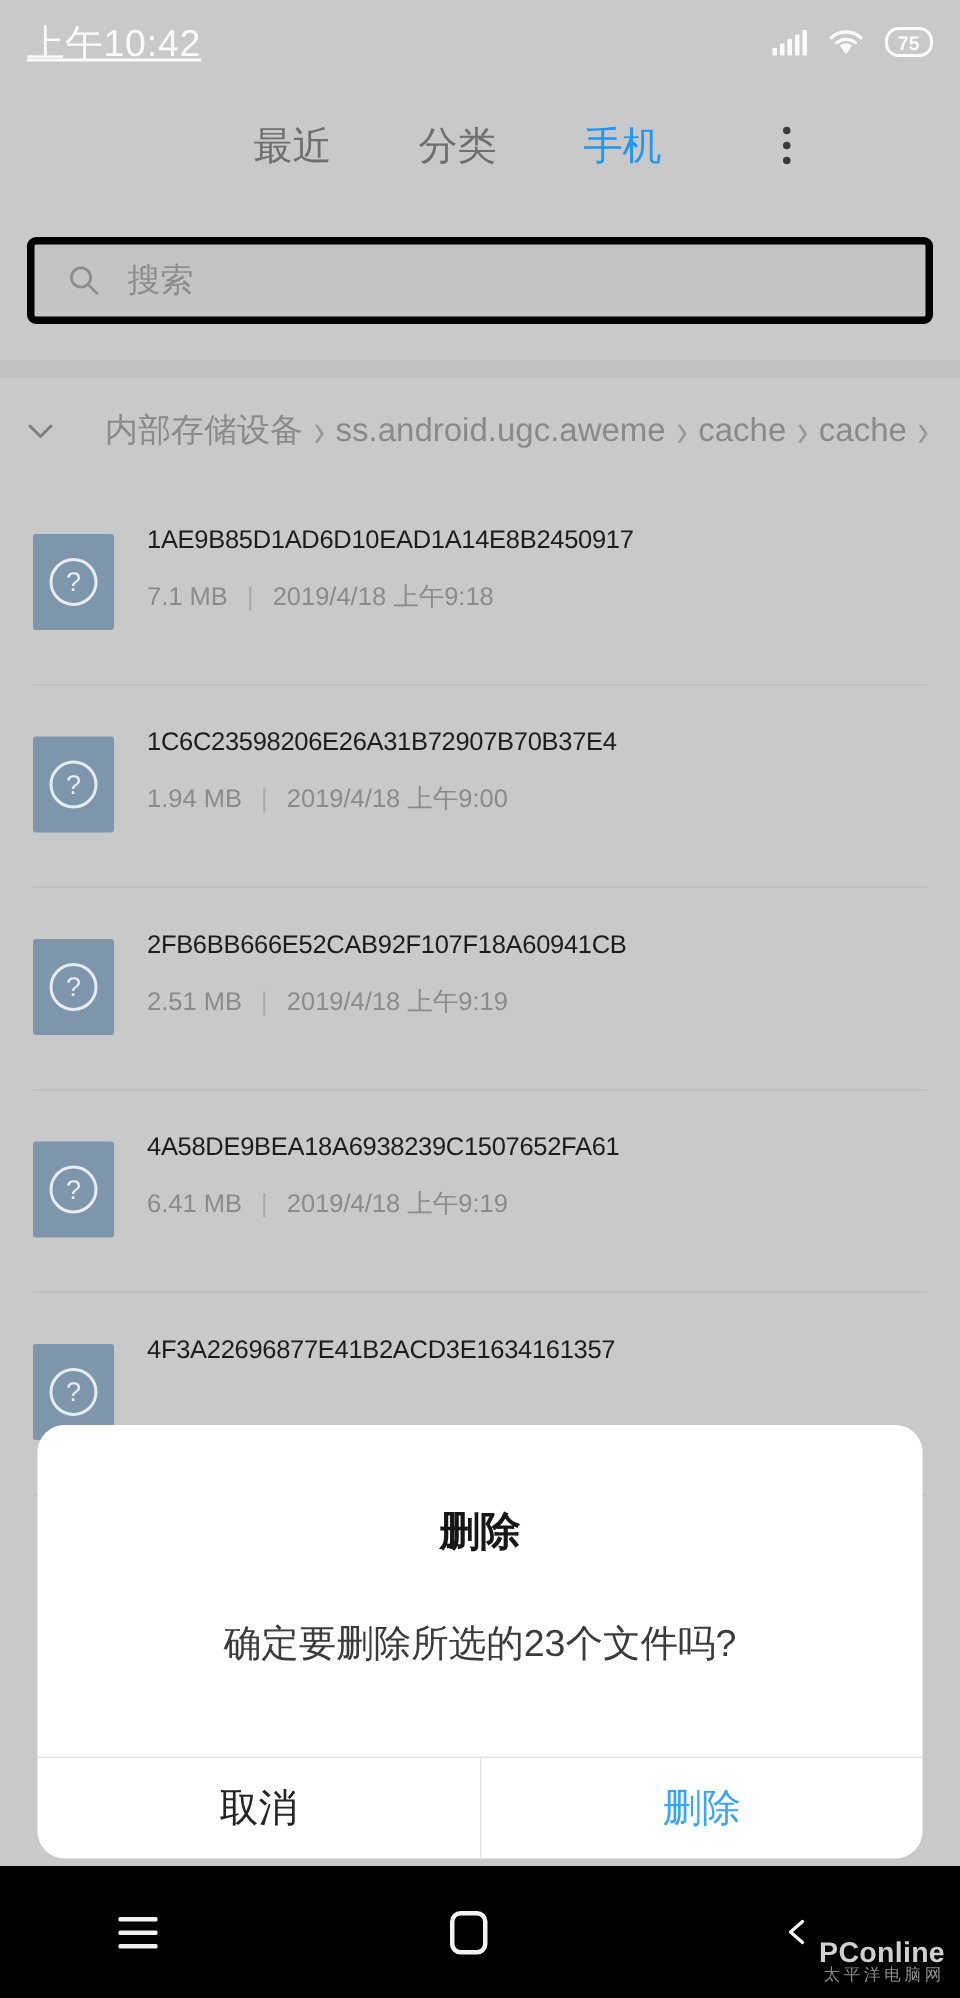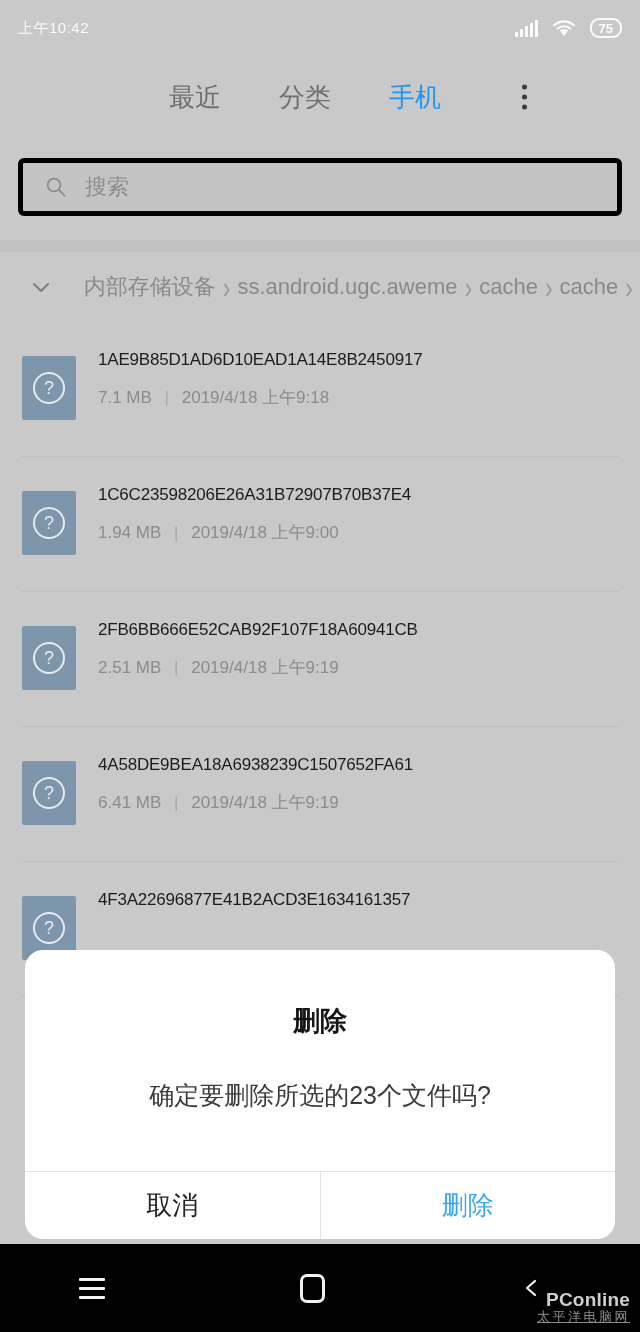--- a/index.html
+++ b/index.html
@@ -16,21 +16,21 @@
     overflow:hidden;
   }
 
   
   .statusbar {
     position:absolute; top:0; left:0; width:640px; height:56px;
     display:flex; align-items:center; justify-content:space-between;
     padding:0 18px;
     color:#ffffff;
   }
-  .status-time { font-size:15px; letter-spacing:.5px; color:#fbfbfb; }
+  .status-time { font-size:25px; letter-spacing:.5px; color:#fbfbfb;text-decoration:underline; }
   .status-icons { display:flex; align-items:center; gap:14px; }
 
   .signal { display:flex; align-items:flex-end; gap:2px; height:18px; }
   .signal .bar { width:3px; background:#fbfbfb; border-radius:.5px; }
   .signal .b1 { height:5px; }
   .signal .b2 { height:8px; }
   .signal .b3 { height:11px; }
   .signal .b4 { height:14px; }
   .signal .b5 { height:17px; }
 
@@ -79,21 +79,20 @@
   
   .bc-sep-band {
     position:absolute; top:240px; left:0; width:640px; height:12px;
     background:#c2c2c2;
   }
   .breadcrumb {
     position:absolute; top:252px; left:0; width:640px; height:70px;
     display:flex; align-items:center; gap:22px;
     padding-left:14px;
     overflow:hidden;
-    justify-content:flex-end;
   }
   .bc-chevdown { flex:none; width:26px; height:26px; }
   .bc-trail {
     display:flex; align-items:center;
     font-size:22px; color:#8a8a8a;
     white-space:nowrap;
     margin-left:8px;
   }
   .bc-crumb { color:#8a8a8a; }
   .bc-arrow {
@@ -199,21 +198,21 @@
     border:3px solid #f2f2f2; border-radius:7px;
   }
   .nav-back { width:22px; height:22px; }
 
   .watermark {
     position:absolute; right:10px; bottom:8px;
     text-align:right; z-index:31;
     line-height:1.05;
   }
   .wm-main { font-size:19px; font-weight:700; color:#cfcfcf; letter-spacing:.2px; }
-  .wm-sub  { font-size:13px; color:#8e8e8e; letter-spacing:2.5px;text-decoration:underline; }
+  .wm-sub  { font-size:11px; color:#8e8e8e; letter-spacing:2.5px; }
 </style>
 </head>
 <body>
 
 <div id="screen">
 
   <div class="statusbar">
     <div class="status-time">上午10:42</div>
     <div class="status-icons">
       <div class="signal">

